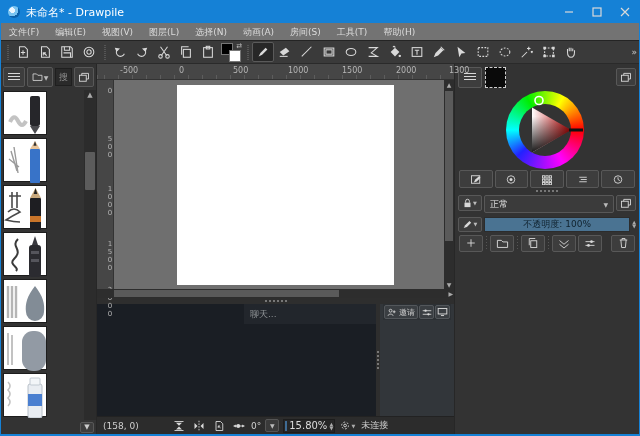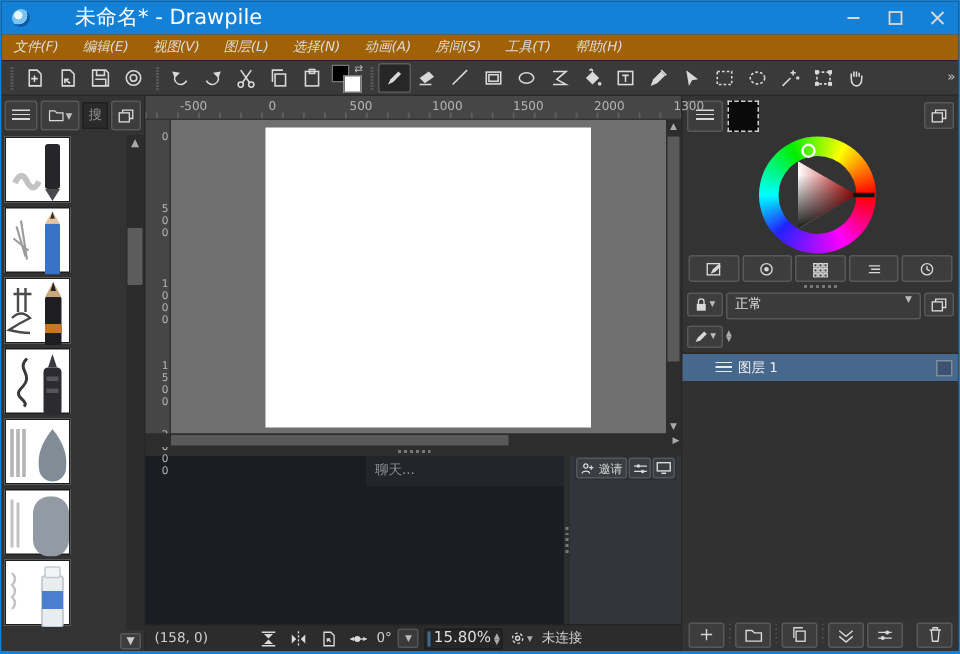--- a/index.html
+++ b/index.html
@@ -3,25 +3,25 @@
 <meta charset="utf-8">
 <style>
   * { margin:0; padding:0; box-sizing:border-box; }
   html,body { width:640px; height:436px; background:#1a1a1a; font-family:"DejaVu Sans",sans-serif; }
   .win { width:640px; height:436px; display:flex; flex-direction:column; background:#2e2e2e;
          border:1px solid #1581d6; border-bottom:2px solid #1581d6; overflow:hidden; color:#d6d6d6; }
   
   .titlebar { height:22px; background:#1581d6; display:flex; align-items:center; flex:0 0 22px; }
   .applogo { width:12px; height:12px; border-radius:50%; margin:0 6px 0 7px;
              background:radial-gradient(circle at 35% 35%, #eaf6ff 0 25%, #79c4f2 26% 55%, #0b5fa8 56% 100%); }
-  .title-text { font-size:14px; color:#fff; flex:1;margin-left:24px; }
+  .title-text { font-size:11px; color:#fff; flex:1; }
   .wbtn { width:28px; height:22px; display:flex; align-items:center; justify-content:center; color:#fff; font-size:10px; }
   .wbtn svg { stroke:#fff; }
   
-  .menubar { height:16px; background:#a16207; display:flex; align-items:center; flex:0 0 18px; border-bottom:1px solid #242424;font-style:italic;}
+  .menubar { height:16px; background:#737373; display:flex; align-items:center; flex:0 0 18px; border-bottom:1px solid #242424;}
   .menu-item { font-size:9px; padding:0 8px; color:#dcdcdc; line-height:18px; }
   
   .toolbar { height:23px; background:#3a3a3a; display:flex; align-items:center; flex:0 0 23px; border-bottom:1px solid #2a2a2a; padding-left:2px; }
   .tbtn { width:22px; height:20px; display:flex; align-items:center; justify-content:center; border-radius:2px; }
   .tbtn.sel { background:#272727; border:1px solid #5a5a5a; }
   .tsep { width:7px; height:16px; margin:0 1px;
           background:repeating-linear-gradient(#3a3a3a 0 1px, #555 1px 2px); background-size:2px 100%; background-position:center; background-repeat:no-repeat;}
   .ic { display:block; }
   .ic * { stroke:#d9d9d9; stroke-width:1.2; fill:none; }
   .ic .f { fill:#d9d9d9; stroke:none; }
@@ -97,21 +97,21 @@
   .spacer { flex:1; }
   .wheelarea { height:80px; flex:0 0 80px; position:relative; }
   .wheel { position:absolute; left:51px; top:1px; width:78px; height:78px; border-radius:50%;
            background:conic-gradient(from 90deg, #ff0000, #ff00ff 17%, #2222ff 38%, #00ffff 50%, #00ee00 67%, #ffff00 83%, #ff0000); }
   .wheel::after { content:""; position:absolute; left:13px; top:13px; right:13px; bottom:13px; border-radius:50%; background:#333; }
   .wheel svg { position:absolute; left:0; top:0; z-index:2; }
   .tabrow { height:18px; flex:0 0 18px; display:flex; gap:2px; padding:0 4px; }
   .tab { flex:1; background:#3d3d3d; border:1px solid #585858; border-radius:2px; display:flex; align-items:center; justify-content:center; }
   .handle { height:5px; flex:0 0 5px; display:flex; align-items:center; justify-content:center; }
   .blendrow { height:18px; flex:0 0 18px; display:flex; gap:2px; padding:0 3px; margin-top:2px; }
-  .blend-dd { flex:1; background:#3b3b3b; border:1px solid #585858; border-radius:2px; display:flex; align-items:flex-start; font-size:9px; padding:0 5px; color:#e0e0e0; }
+  .blend-dd { flex:1; background:#3b3b3b; border:1px solid #585858; border-radius:2px; display:flex; align-items:center; font-size:9px; padding:0 5px; color:#e0e0e0; }
   .blend-dd .car { margin-left:auto; font-size:6px; color:#bbb; }
   .oprow { height:16px; flex:0 0 16px; display:flex; gap:2px; padding:0 3px; margin-top:3px; align-items:center; }
   .opslider { flex:1; height:15px; background:#4a7392; border:1px solid #2c2c2c; display:flex; align-items:center; justify-content:center; gap:3px; font-size:9px; color:#10222e; }
   .layers { flex:1; background:#313131; margin-top:3px; min-height:0; border-top:1px solid #2a2a2a; }
   .layerrow { height:18px; background:#47688d; display:flex; align-items:center; gap:4px; padding:0 4px; color:#f0f0f0; font-size:9px; }
   .lyr-ic { width:11px; height:8px; background:repeating-linear-gradient(#e8e8e8 0 1px, transparent 1px 3px); margin-left:18px; }
   .lyr-check { margin-left:auto; width:11px; height:11px; background:#3c5270; border:1px solid #7d8da0; }
   .rdock-foot { height:22px; flex:0 0 22px; display:flex; align-items:center; gap:2px; padding:0 4px; background:#333; }
   .rbtn { width:24px; height:17px; background:#3d3d3d; border:1px solid #585858; border-radius:2px; display:flex; align-items:center; justify-content:center; }
   .rsep { width:3px; height:14px; background:repeating-linear-gradient(#555 0 1px, transparent 1px 3px); background-size:1px 100%; background-repeat:no-repeat; background-position:center; }
@@ -603,31 +603,28 @@
             </svg>
         </div>
       </div>
       <div class="oprow">
         <div class="pbtn" style="width:24px;height:15px;gap:1px">
           <svg class="ic" width="10" height="9" viewBox="0 0 14 12">
               <path class="f" d="M1 11 L3 7 L9 1 L11.5 3.5 L5.5 9.5 Z"></path>
             </svg>
           <span style="font-size:5px;color:#bbb">▼</span>
         </div>
+        <div class="opslider">
+          <span>不透明度:</span>
+          <span>100%</span>
+        </div>
         <div class="spin" style="margin-left:0">
             <span>▲</span>
             <span>▼</span>
           </div>
-      </div>
-      <div class="layers">
-        <div class="layerrow">
-          <div class="lyr-ic"></div>
-          <span>图层 1</span>
-          <div class="lyr-check"></div>
-        </div>
       </div>
       <div class="rdock-foot">
         <div class="rbtn">
             <svg class="ic" width="12" height="12" viewBox="0 0 16 16">
               <path d="M8 3v10M3 8h10" stroke-width="1.4"></path>
             </svg>
           </div>
         <div class="rsep"></div>
         <div class="rbtn">
             <svg class="ic" width="13" height="11" viewBox="0 0 16 14">

